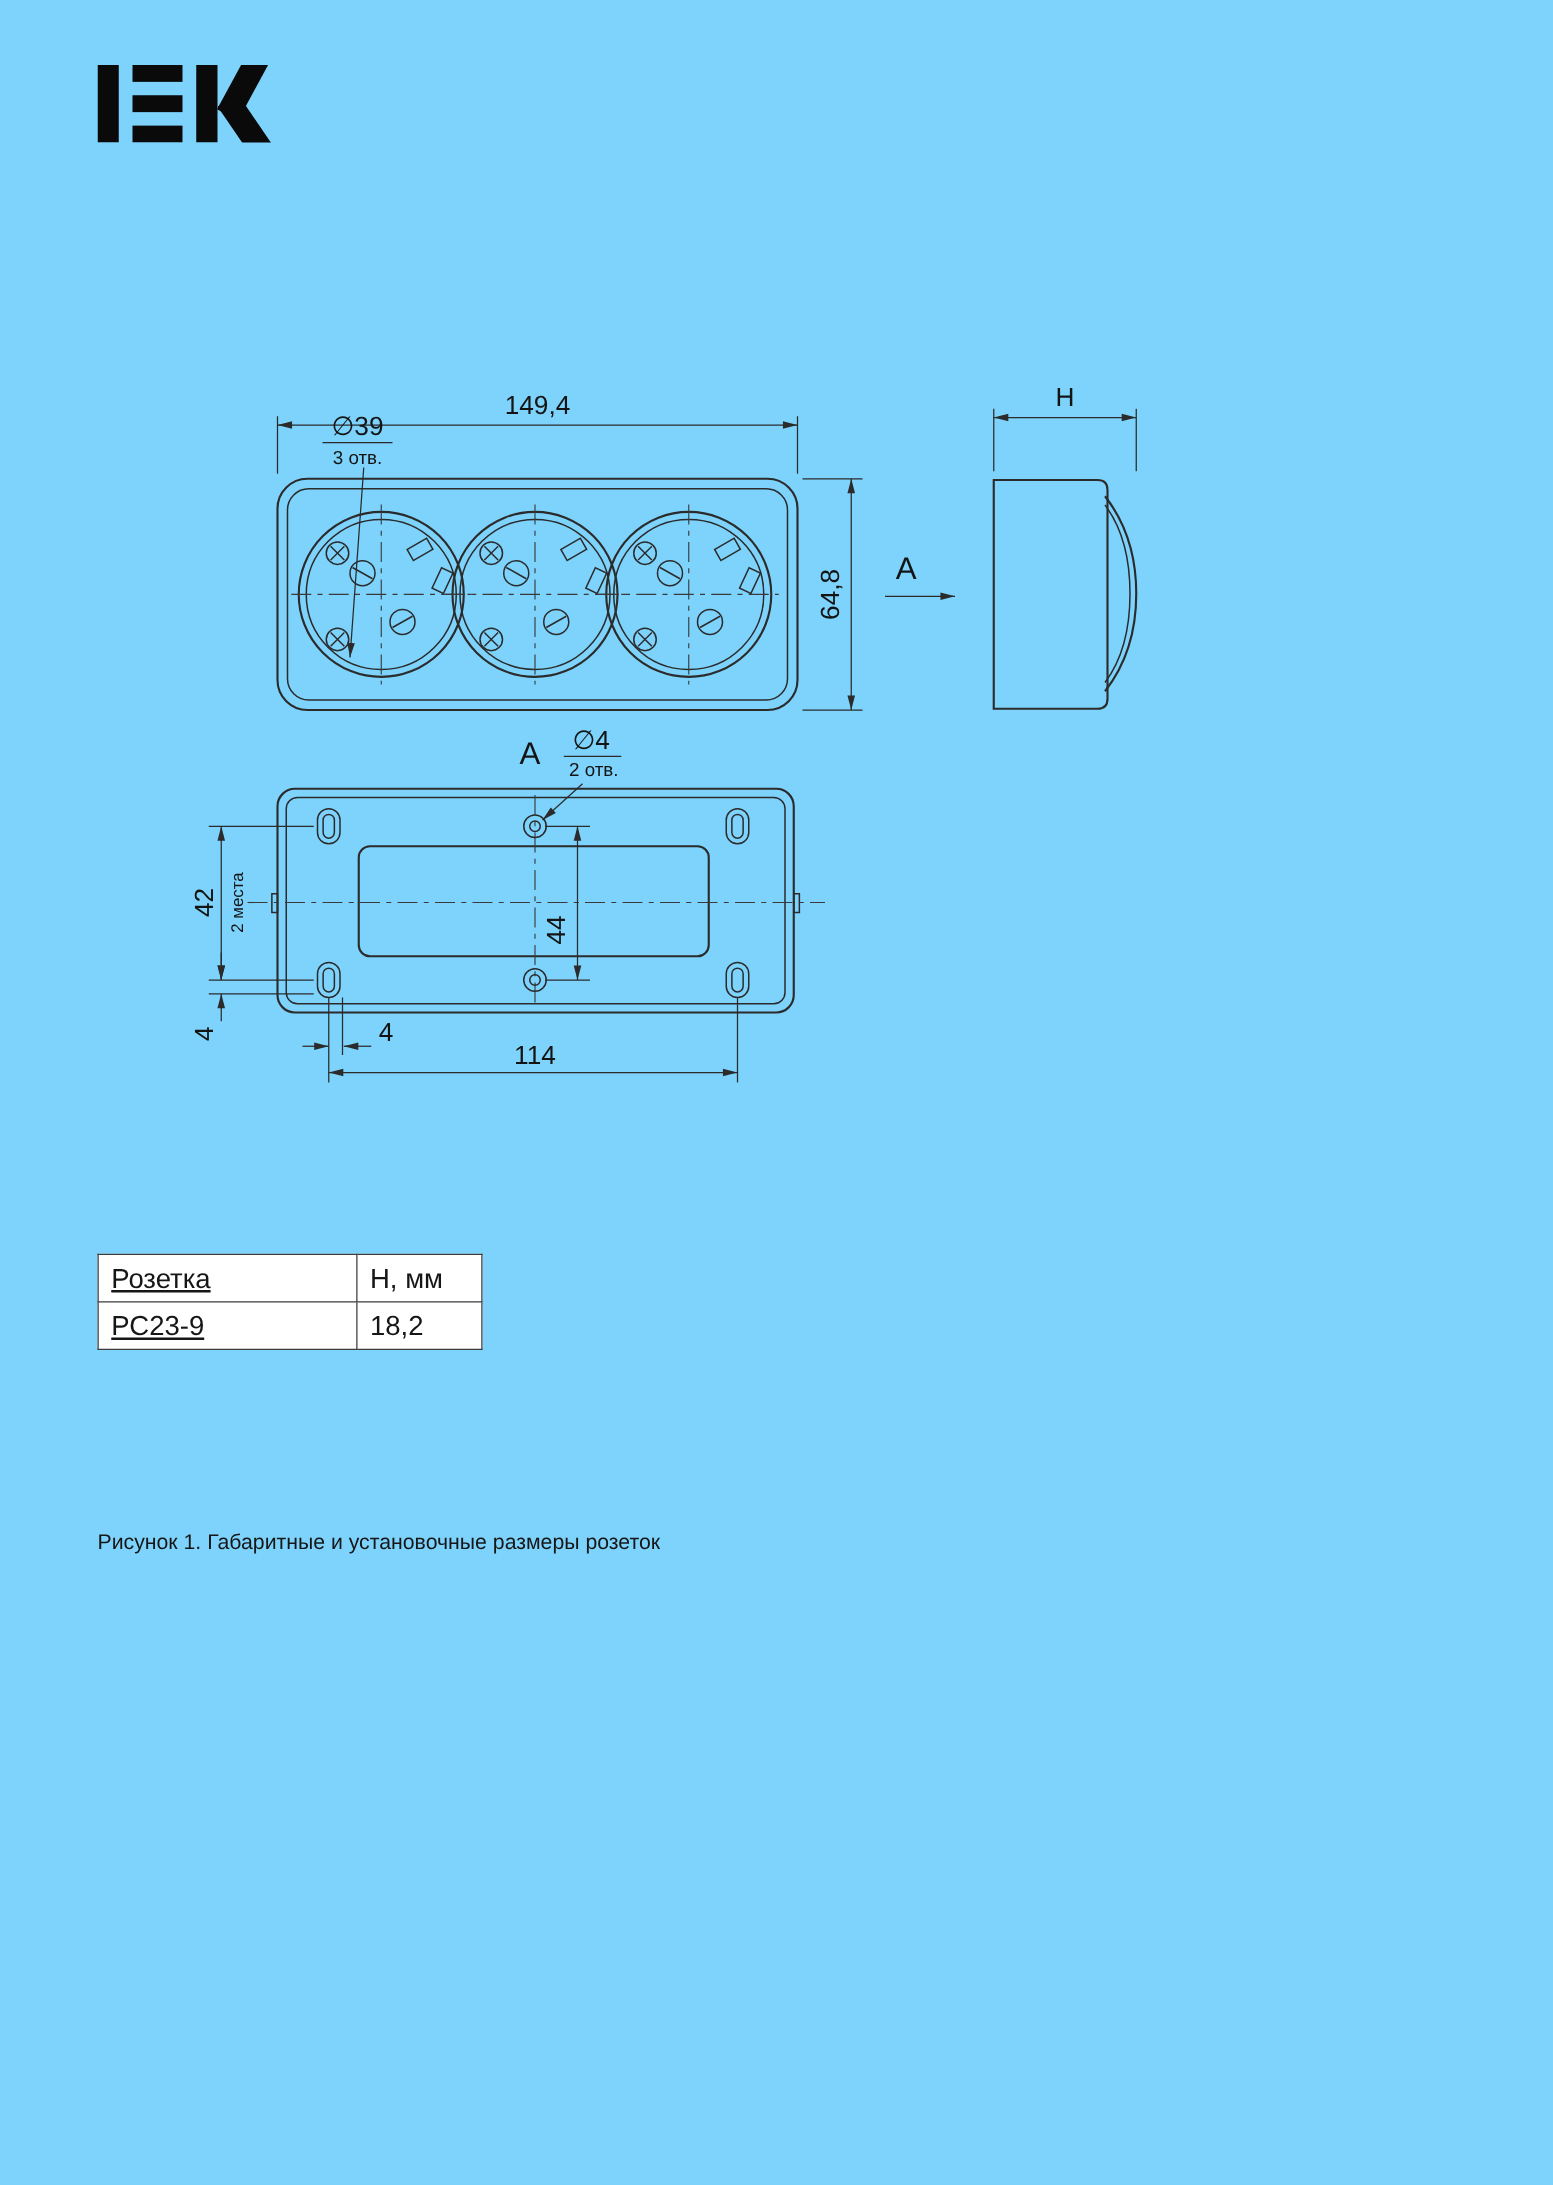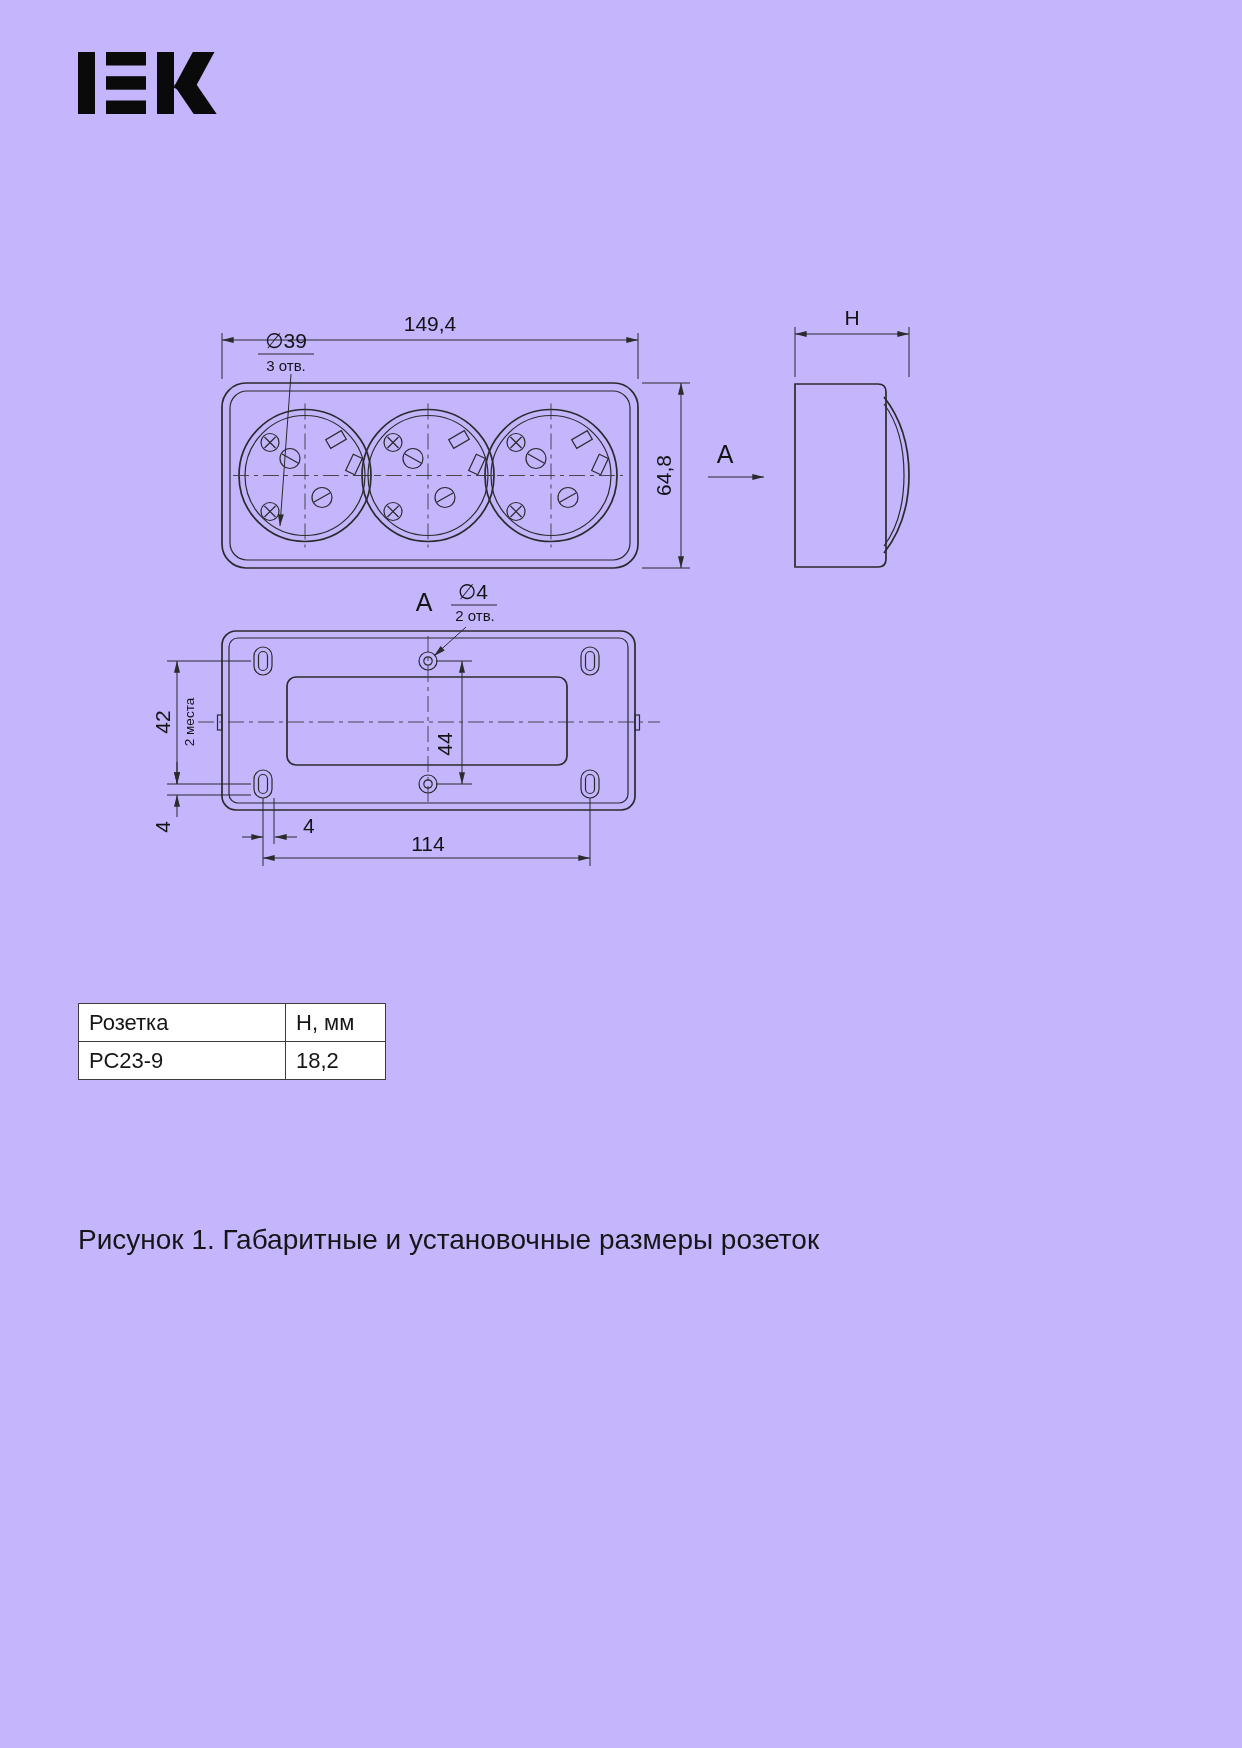--- a/index.html
+++ b/index.html
@@ -1,18 +1,18 @@
 <!DOCTYPE html>
 <html><head>
 <meta charset="utf-8">
 <style>
   * { margin:0; padding:0; box-sizing:border-box; }
   html,body { background:#ffffff; }
   .page {
-    position:relative; width:1242px; height:1748px; background:#c4b5fd;
+    position:relative; width:1242px; height:1748px; background:#7dd3fc;
     font-family:"Liberation Sans", sans-serif; overflow:hidden;
   }
   .drawing { position:absolute; left:0; top:0; }
 
   
   .part { stroke:#2b2b2b; stroke-width:1.7; fill:none; }
   .det  { stroke:#2b2b2b; stroke-width:1.2; fill:none; }
   .dim  { stroke:#2b2b2b; stroke-width:1;   fill:none; }
   .cl   { stroke:#3a3a3a; stroke-width:0.9; fill:none; stroke-dasharray:16 5 4 5; }
 
@@ -24,25 +24,25 @@
 
   
   .size-table {
     position:absolute; left:78px; top:1003px; border-collapse:collapse;
     background:#fff;
   }
   .size-table td {
     border:1px solid #3c3c3c; font-size:22px; color:#161616;
     padding:4px 10px; height:38px; vertical-align:middle;
   }
-  .size-table td.c1 { width:207px; }
+  .size-table td.c1 { width:207px;text-decoration:underline; }
   .size-table td.c2 { width:100px; }
 
   .caption {
-    position:absolute; left:78px; top:1224px; font-size:28px; color:#161616;
+    position:absolute; left:78px; top:1224px; font-size:17px; color:#161616;
   }
 </style>
 </head>
 <body>
 
 <div class="page">
 
   <svg class="drawing" width="1242" height="920" viewBox="0 0 1242 920">
 
     <defs>

